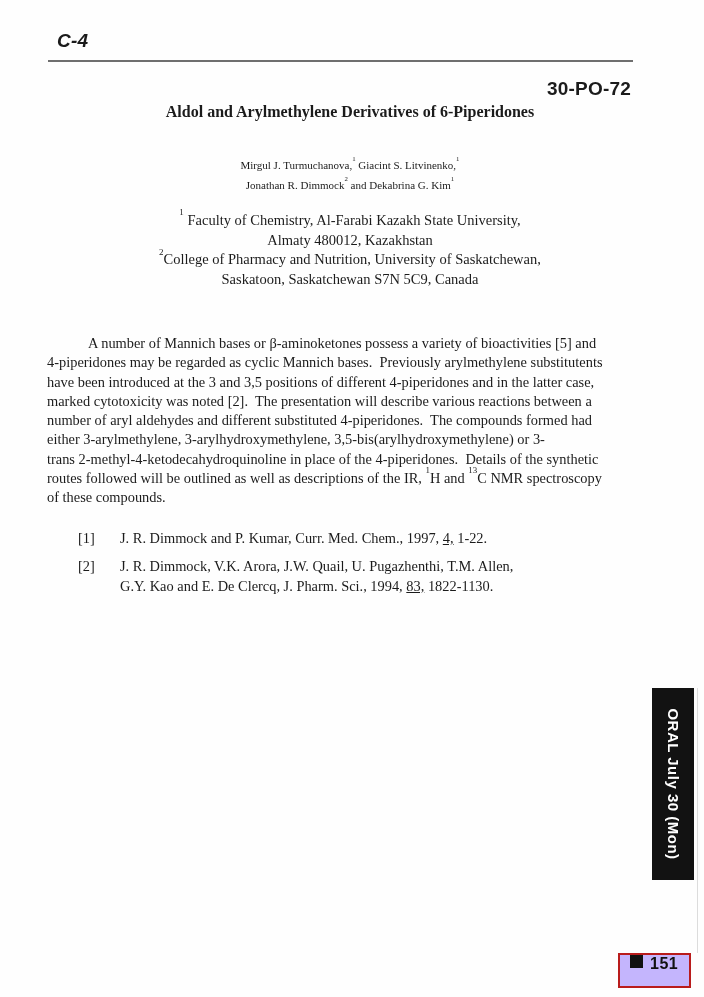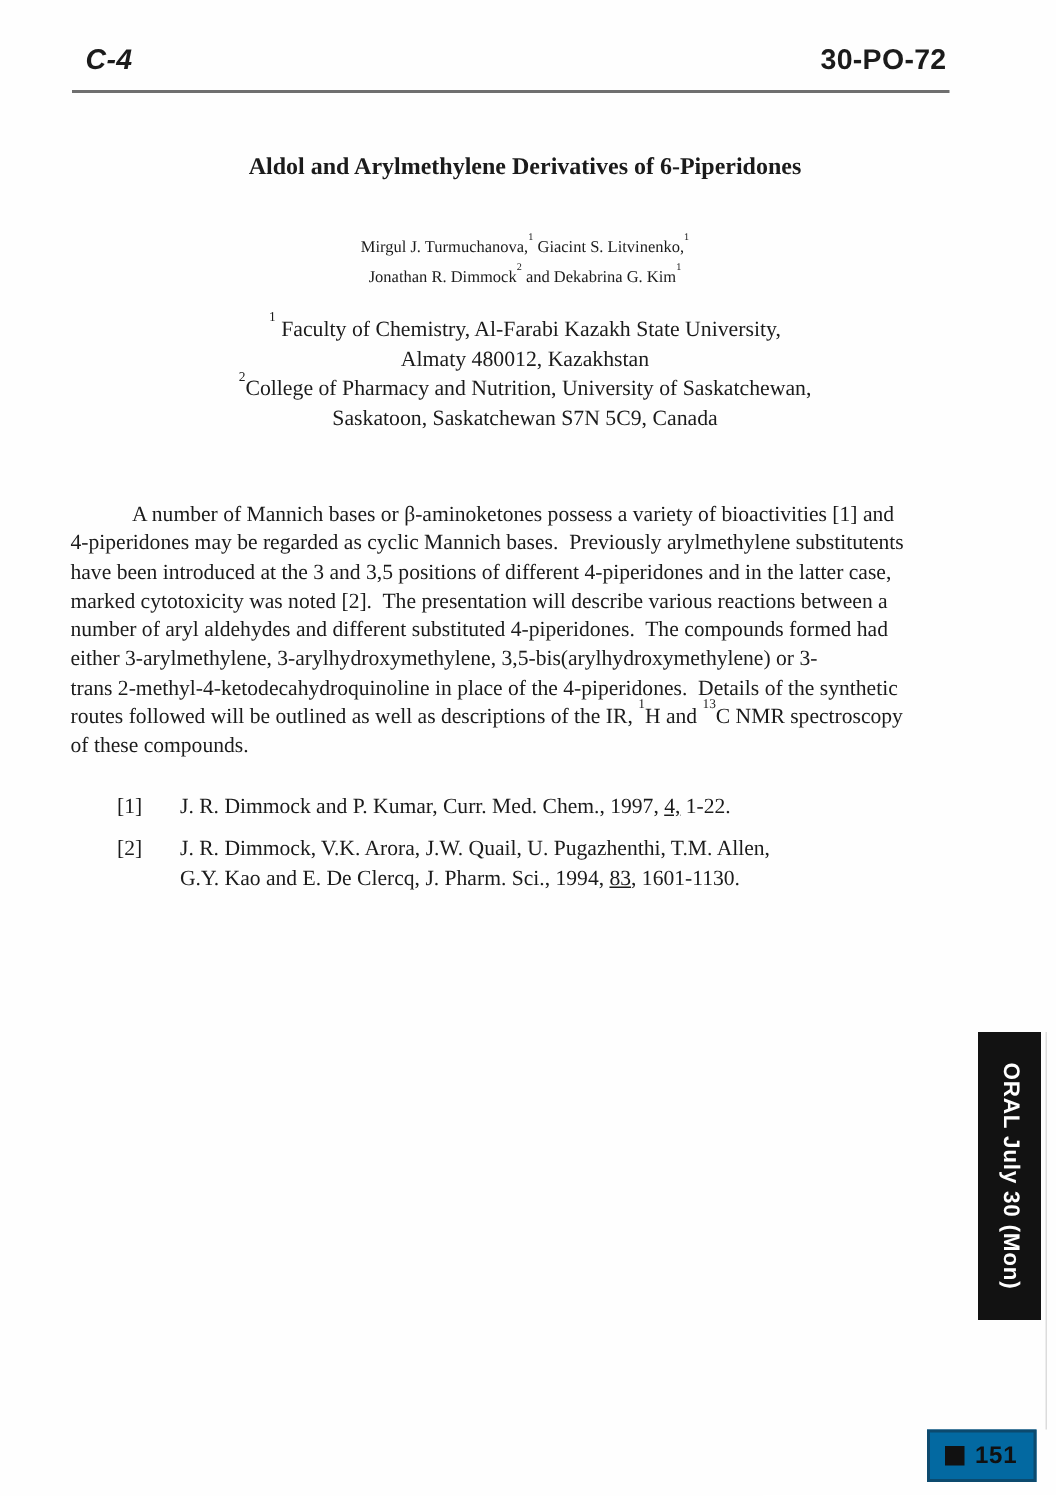--- a/index.html
+++ b/index.html
@@ -4,21 +4,21 @@
 <style>
   html, body { margin:0; padding:0; background:#ffffff; }
   .page {
     position:relative; width:704px; height:997px; background:#fefefe;
     font-family:"Liberation Serif", serif; color:#1b1b1b; overflow:hidden;
   }
   
   .hdr { position:absolute; top:30px; font-family:"Liberation Sans", sans-serif;
          font-weight:bold; font-size:19px; letter-spacing:0.2px; }
   .hdr-left  { left:57px;font-style:italic; }
-  .hdr-right { right:73px; }
+  .hdr-right { right:73px;margin-top:48px; }
   .hdr-rule  { position:absolute; left:48px; top:60px; width:585px; height:2px;
                background:#6f6f6f; }
   
   .title {
     position:absolute; left:0; top:103px; width:700px; text-align:center;
     font-weight:bold; font-size:16px;
   }
   .authors {
     position:absolute; left:0; top:155px; width:700px; text-align:center;
     font-size:11px; line-height:20px;
@@ -52,21 +52,21 @@
     transform-origin:0 0; transform:rotate(90deg) translateY(-42px);
     color:#ffffff; font-family:"Liberation Sans", sans-serif; font-weight:bold;
     font-size:15px; line-height:42px; text-align:center; letter-spacing:0.5px;
     white-space:nowrap;
   }
   .scan-line { position:absolute; left:697px; top:688px; width:1px; height:265px;
                background:#dcdcdc; }
   
   .pagebox {
     position:absolute; left:618px; top:953px; width:69px; height:31px;
-    border:2px solid #0c4a6e; background:#0369a1; display:flex; align-items:center;
+    border:2px solid #b91c1c; background:#c4b5fd; display:flex; align-items:flex-start;
   }
   .pagebox .sq { width:13px; height:13px; background:#111; margin-left:10px; flex:none; }
   .pagebox .num {
     font-family:"Liberation Sans", sans-serif; font-weight:bold; font-size:16px;
     margin-left:7px; letter-spacing:0.5px; color:#111;
   }
 </style>
 </head>
 <body>
 
@@ -84,41 +84,41 @@
   </div>
 
   <div class="affils">
     <div><sup class="sp">1</sup><span> Faculty of Chemistry, Al-Farabi Kazakh State University,</span></div>
     <div><span>Almaty 480012, Kazakhstan</span></div>
     <div><sup class="sp">2</sup><span>College of Pharmacy and Nutrition, University of Saskatchewan,</span></div>
     <div><span>Saskatoon, Saskatchewan S7N 5C9, Canada</span></div>
   </div>
 
   <div class="abstract">
-    <div class="ln indent">A number of Mannich bases or β-aminoketones possess a variety of bioactivities [1] and</div>
+    <div class="ln indent">A number of Mannich bases or β-aminoketones possess a variety of bioactivities [5] and</div>
     <div class="ln">4-piperidones may be regarded as cyclic Mannich bases.&nbsp; Previously arylmethylene substitutents</div>
     <div class="ln">have been introduced at the 3 and 3,5 positions of different 4-piperidones and in the latter case,</div>
     <div class="ln">marked cytotoxicity was noted [2].&nbsp; The presentation will describe various reactions between a</div>
     <div class="ln">number of aryl aldehydes and different substituted 4-piperidones.&nbsp; The compounds formed had</div>
     <div class="ln">either 3-arylmethylene, 3-arylhydroxymethylene, 3,5-bis(arylhydroxymethylene) or 3-</div>
     <div class="ln">trans 2-methyl-4-ketodecahydroquinoline in place of the 4-piperidones.&nbsp; Details of the synthetic</div>
     <div class="ln"><span>routes followed will be outlined as well as descriptions of the IR, </span><sup class="sp">1</sup><span>H and </span><sup class="sp">13</sup><span>C NMR spectroscopy</span></div>
     <div class="ln">of these compounds.</div>
   </div>
 
   <div class="ref ref-1">
     <span class="lbl">[1]</span>
     <span class="body"><span>J. R. Dimmock and P. Kumar, Curr. Med. Chem., 1997, </span><span class="u">4,</span><span> 1-22.</span></span>
   </div>
 
   <div class="ref ref-2">
     <span class="lbl">[2]</span>
     <span class="body">
       <span style="display:block">J. R. Dimmock, V.K. Arora, J.W. Quail, U. Pugazhenthi, T.M. Allen,</span>
-      <span style="display:block"><span>G.Y. Kao and E. De Clercq, J. Pharm. Sci., 1994, </span><span class="u">83,</span><span> 1601-1130.</span></span>
+      <span style="display:block"><span>G.Y. Kao and E. De Clercq, J. Pharm. Sci., 1994, </span><span class="u">83,</span><span> 1822-1130.</span></span>
     </span>
   </div>
 
   <div class="tab">
     <div class="tab-label">ORAL July 30 (Mon)</div>
   </div>
   <div class="scan-line"></div>
 
   <div class="pagebox">
     <span class="sq"></span>

